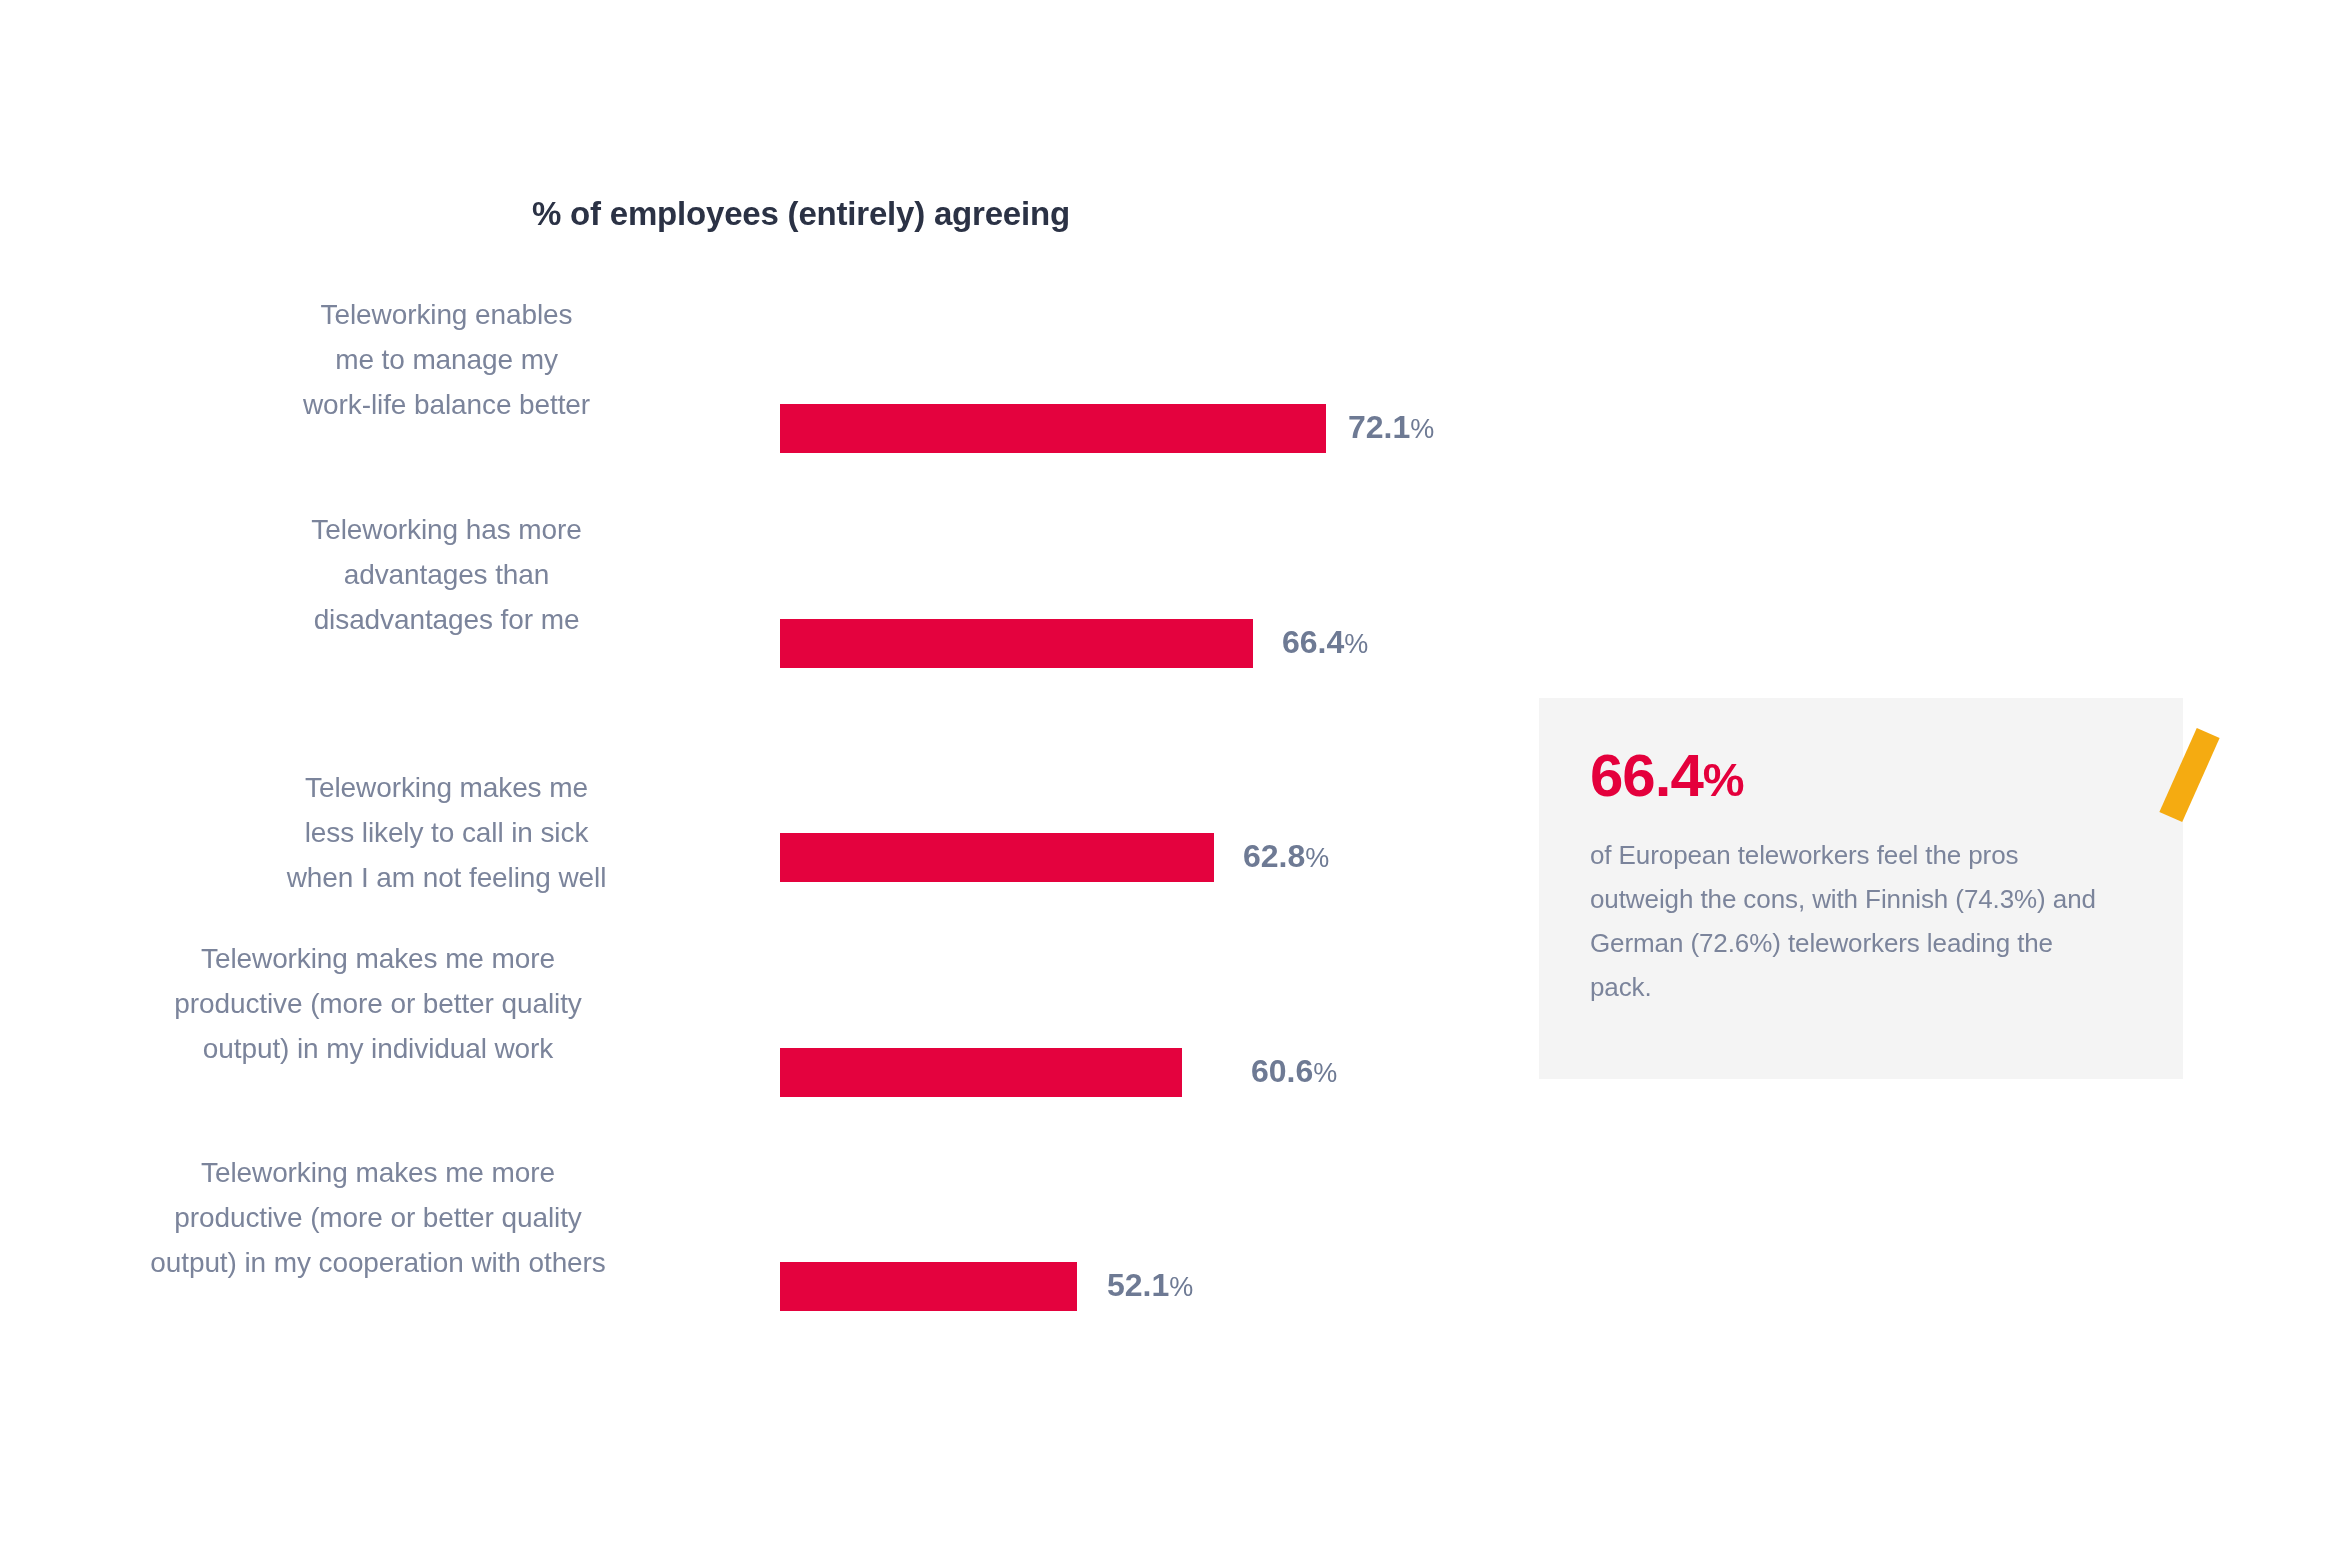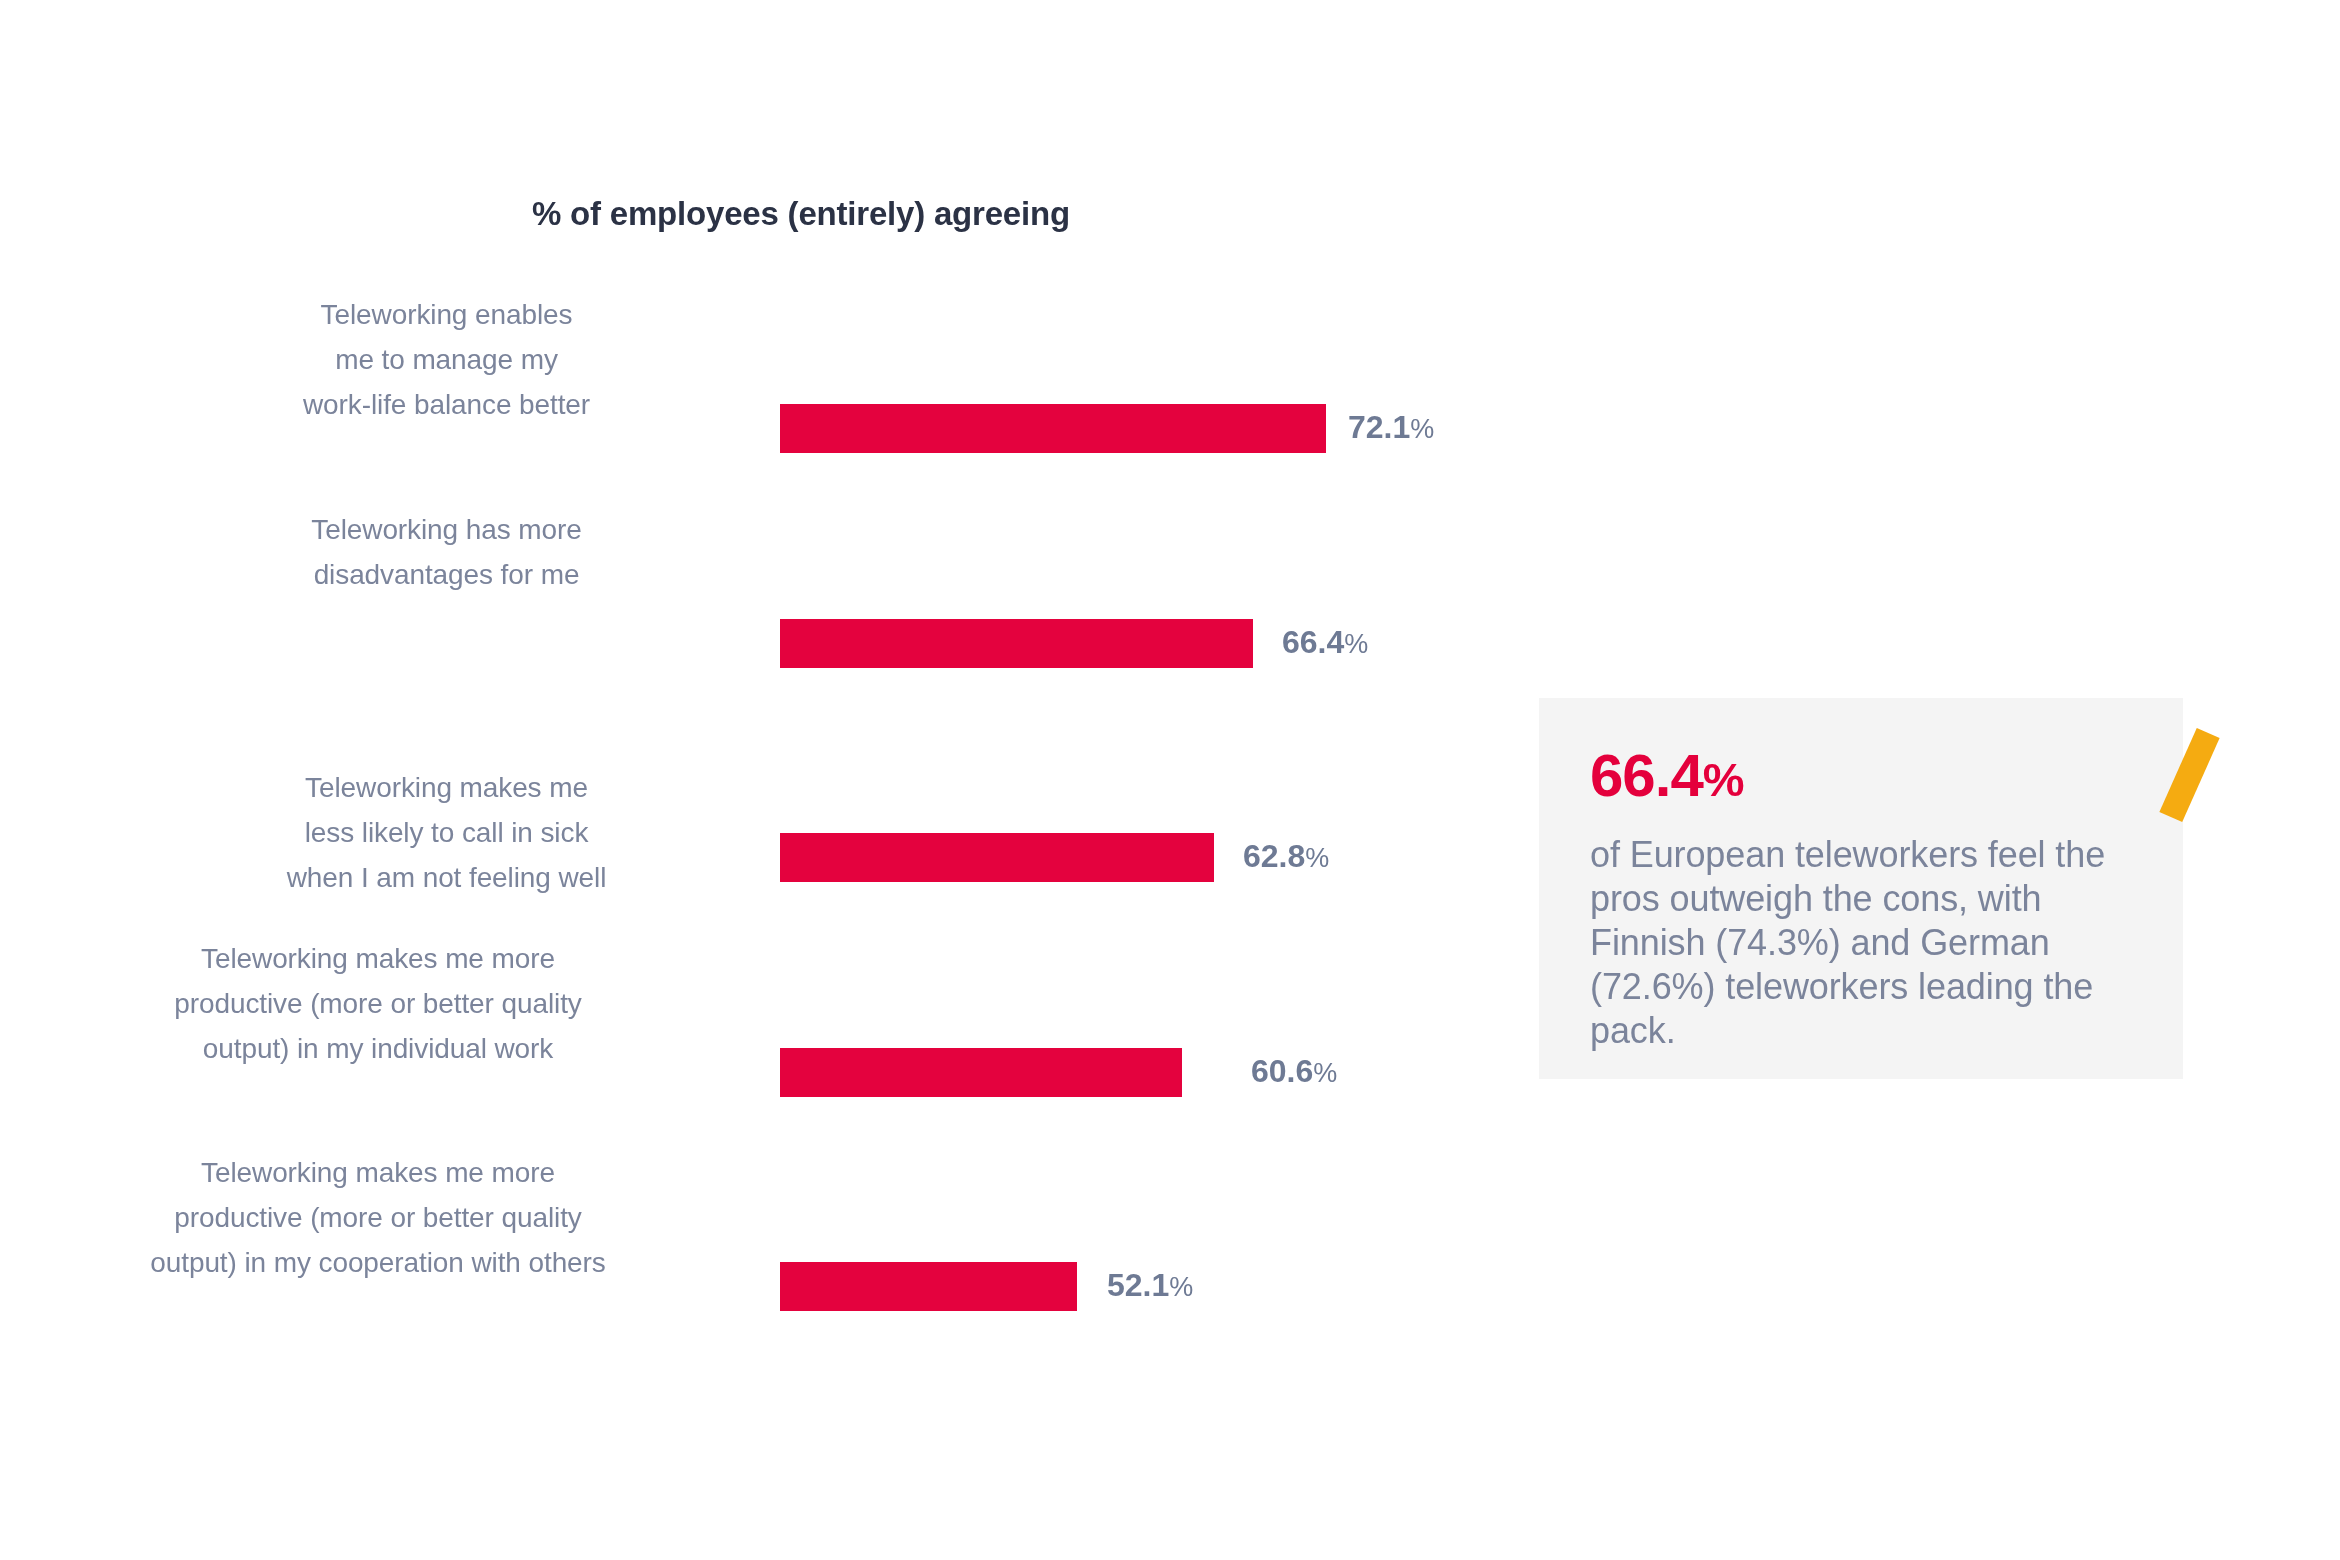--- a/index.html
+++ b/index.html
@@ -105,21 +105,21 @@
   }
   #callout-number .pct {
     font-size: 47px;
   }
 
   #callout-body {
     position: absolute;
     left: 51px;
     top: 135px;
     width: 527px;
-    font-size: 36px;
+    font-size: 26px;
     line-height: 44px;
     color: #7b849b;
     letter-spacing: -0.1px;
   }
 
   #callout-slash {
     position: absolute;
     left: 2177px;
     top: 729px;
     width: 25px;
@@ -146,20 +146,21 @@
       <div class="bar-fill" style="width:546px;"></div>
       <div class="bar-value" style="left:556px;margin-left:12px;">
         <span>72.1</span><span class="pct">%</span>
       </div>
     </div>
   </div>
 
   <div class="bar-row" style="top:215px;">
     <div class="bar-label-pos" style="top:-59px;">
       <div>Teleworking has more</div>
+      <div>advantages than</div>
       <div>disadvantages for me</div>
     </div>
     <div class="bar-track" style="top:53px;">
       <div class="bar-fill" style="width:473px;"></div>
       <div class="bar-value" style="left:502px;">
         <span>66.4</span><span class="pct">%</span>
       </div>
     </div>
   </div>
 

